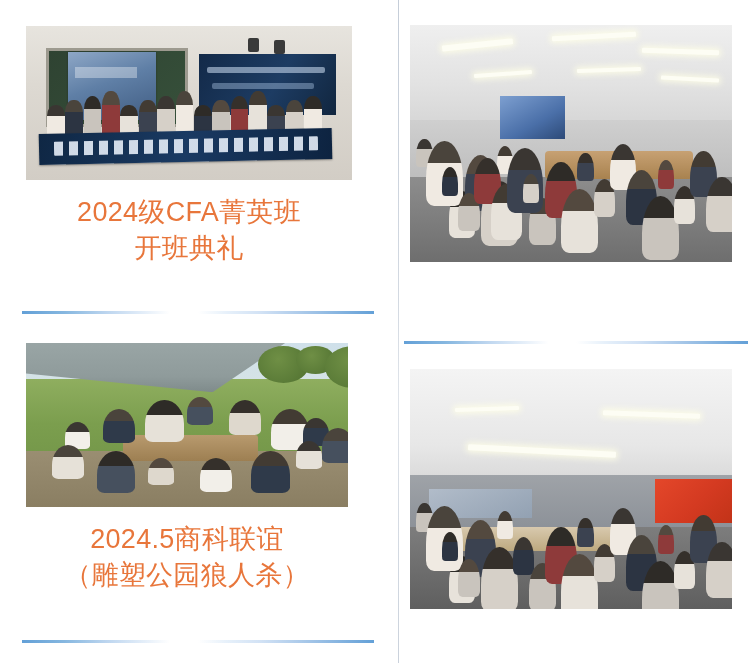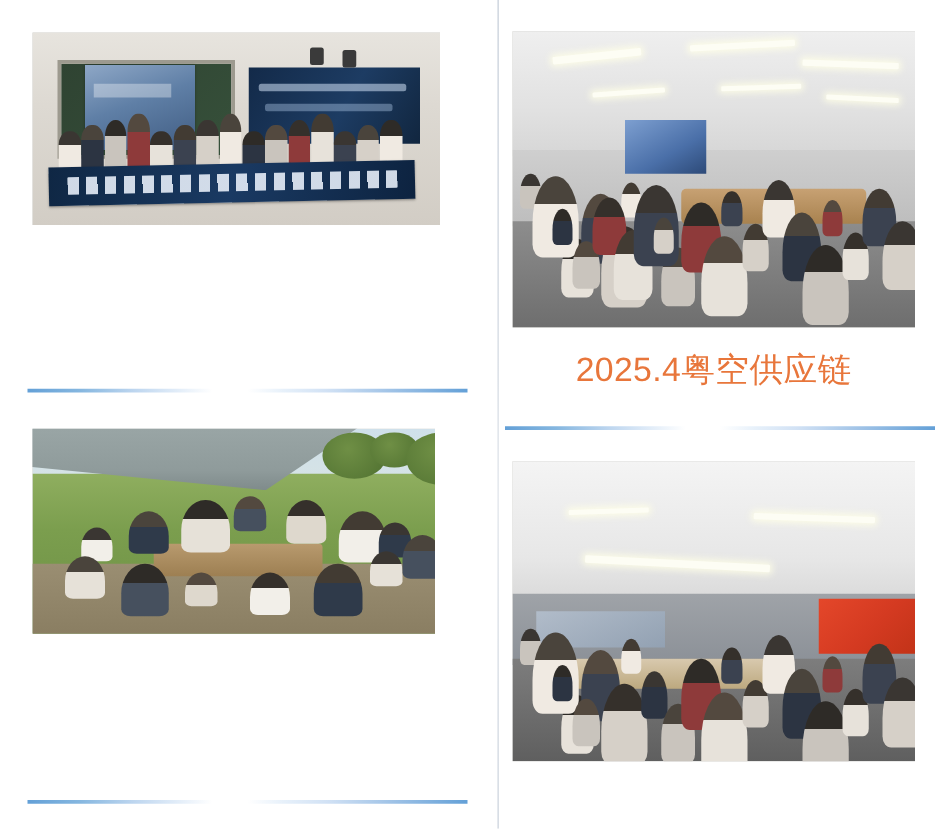--- a/index.html
+++ b/index.html
@@ -255,20 +255,22 @@
             <i style="left: 77.3%; height: 70%; background: linear-gradient(rgb(58, 54, 50) 0px, rgb(58, 54, 50) 26%, rgb(59, 66, 80) 26%, rgb(59, 66, 80) 100%);"></i>
             <i style="left: 83.7%; height: 78%; background: linear-gradient(rgb(74, 68, 60) 0px, rgb(74, 68, 60) 26%, rgb(214, 208, 200) 26%, rgb(214, 208, 200) 100%);"></i>
             <i style="left: 90.1%; height: 86%; background: linear-gradient(rgb(46, 43, 39) 0px, rgb(46, 43, 39) 26%, rgb(240, 234, 226) 26%, rgb(240, 234, 226) 100%);"></i>
           </div>
         <div class="cfa-banner">
             <span></span>
           </div>
         <div class="cfa-desk"></div>
       </div>
     </div>
+    <div class="caption">2024级CFA菁英班
+开班典礼</div>
   </div>
 
   <div class="card" id="card-yuekong">
     <div class="photo">
       <div class="scene" id="scene-yuekong">
         <div class="room-ceiling"></div>
         <div class="room-wall"></div>
         <div class="room-floor"></div>
         <div class="room-screen" style="left:28%;top:30%;width:20%;height:18%;"></div>
         <div class="room-table" style="left:42%;top:53%;width:46%;height:12%;"></div>
@@ -301,21 +303,20 @@
             <i style="width: 11.4%; height: 27.36%; left: 5%; top: 49%; background: linear-gradient(rgb(74, 68, 60) 0px, rgb(74, 68, 60) 34%, rgb(240, 234, 226) 34%, rgb(240, 234, 226) 100%);"></i>
             <i style="width: 5%; height: 12%; left: 10%; top: 60%; background: linear-gradient(rgb(46, 43, 39) 0px, rgb(46, 43, 39) 34%, rgb(44, 52, 66) 34%, rgb(44, 52, 66) 100%);"></i>
             <i style="width: 6.6%; height: 15.84%; left: 15%; top: 71%; background: linear-gradient(rgb(83, 73, 63) 0px, rgb(83, 73, 63) 34%, rgb(201, 196, 189) 34%, rgb(201, 196, 189) 100%);"></i>
             <i style="width: 8.2%; height: 19.68%; left: 20%; top: 56%; background: linear-gradient(rgb(53, 48, 43) 0px, rgb(53, 48, 43) 34%, rgb(142, 58, 58) 34%, rgb(142, 58, 58) 100%);"></i>
             <i style="width: 9.8%; height: 23.52%; left: 25%; top: 67%; background: linear-gradient(rgb(66, 59, 51) 0px, rgb(66, 59, 51) 34%, rgb(231, 226, 218) 34%, rgb(231, 226, 218) 100%);"></i>
             <i style="width: 11.4%; height: 27.36%; left: 30%; top: 52%; background: linear-gradient(rgb(58, 54, 50) 0px, rgb(58, 54, 50) 34%, rgb(59, 66, 80) 34%, rgb(59, 66, 80) 100%);"></i>
             <i style="width: 5%; height: 12%; left: 35%; top: 63%; background: linear-gradient(rgb(74, 68, 60) 0px, rgb(74, 68, 60) 34%, rgb(214, 208, 200) 34%, rgb(214, 208, 200) 100%);"></i>
           </div>
         </div>
     </div>
-    <div class="caption">2025.4粤空供应链</div>
   </div>
 
   <div class="card" id="card-shangke">
     <div class="photo">
       <div class="scene" id="scene-picnic">
         <div class="pic-sky"></div>
         <div class="pic-grass"></div>
         <div class="pic-ground"></div>
         <div class="pic-canopy"></div>
         <div class="pic-table"></div>
@@ -333,20 +334,22 @@
             <i style="width: 10%; height: 21%; left: 54%; top: 70%; background: linear-gradient(rgb(53, 48, 43) 0px, rgb(53, 48, 43) 36%, rgb(242, 239, 233) 36%, rgb(242, 239, 233) 100%);"></i>
             <i style="width: 12%; height: 25.2%; left: 70%; top: 66%; background: linear-gradient(rgb(66, 59, 51) 0px, rgb(66, 59, 51) 36%, rgb(47, 58, 74) 36%, rgb(47, 58, 74) 100%);"></i>
             <i style="width: 8%; height: 16.8%; left: 84%; top: 60%; background: linear-gradient(rgb(58, 54, 50) 0px, rgb(58, 54, 50) 36%, rgb(230, 225, 216) 36%, rgb(230, 225, 216) 100%);"></i>
             <i style="width: 10%; height: 21%; left: 92%; top: 52%; background: linear-gradient(rgb(74, 68, 60) 0px, rgb(74, 68, 60) 36%, rgb(70, 80, 94) 36%, rgb(70, 80, 94) 100%);"></i>
           </div>
           <div class="pic-canopy2" style="left: 72%; top: 2%; width: 16%; height: 22.4%;"></div>
           <div class="pic-canopy2" style="left: 84%; top: 2%; width: 12%; height: 16.8%;"></div>
           <div class="pic-canopy2" style="left: 93%; top: 2%; width: 18%; height: 25.2%;"></div>
         </div>
     </div>
+    <div class="caption">2024.5商科联谊
+（雕塑公园狼人杀）</div>
   </div>
 
   <div class="card" id="card-alibaba">
     <div class="photo">
       <div class="scene" id="scene-alibaba">
         <div class="room-ceiling" style="height:46%;background:linear-gradient(to bottom,#f4f4f4 0%,#e7e7e7 70%,#dadada 100%);"></div>
         <div class="room-wall" style="top:44%;height:24%;background:linear-gradient(to bottom,#9fa3a8 0%,#8b9097 100%);"></div>
         <div class="room-floor" style="height:34%;background:linear-gradient(to bottom,#7d7d7d 0%,#5f5f5f 100%);"></div>
         <div class="room-screen" style="left:6%;top:50%;width:32%;height:12%;background:linear-gradient(150deg,#b9c6d6 0%,#93a5ba 100%);opacity:.75;"></div>
         <div class="room-screen" style="left:76%;top:46%;width:24%;height:18%;background:linear-gradient(135deg,#e4472a 0%,#d43a21 55%,#c23318 100%);"></div>

